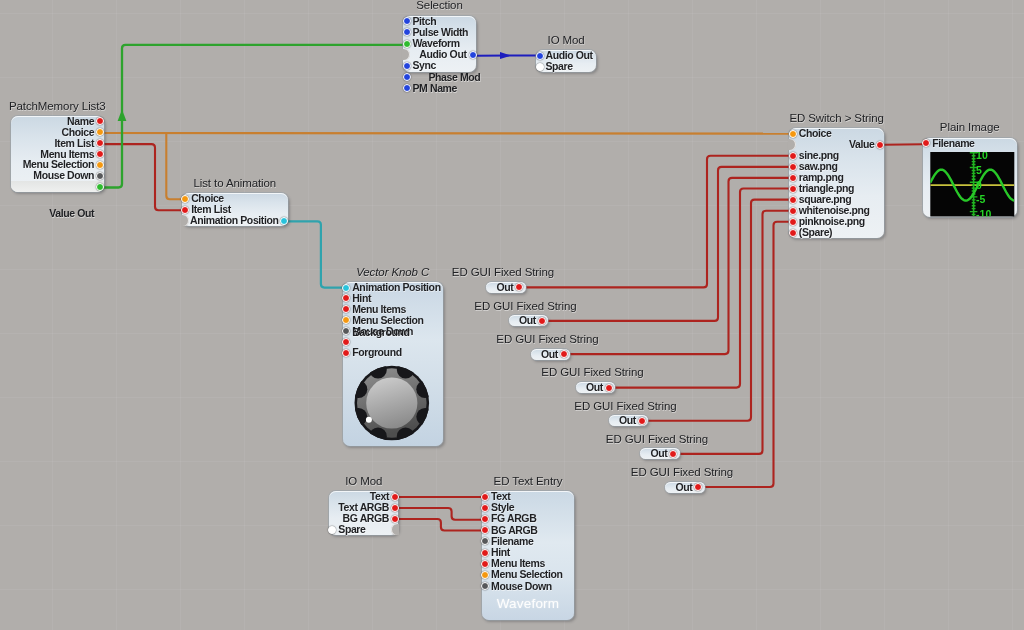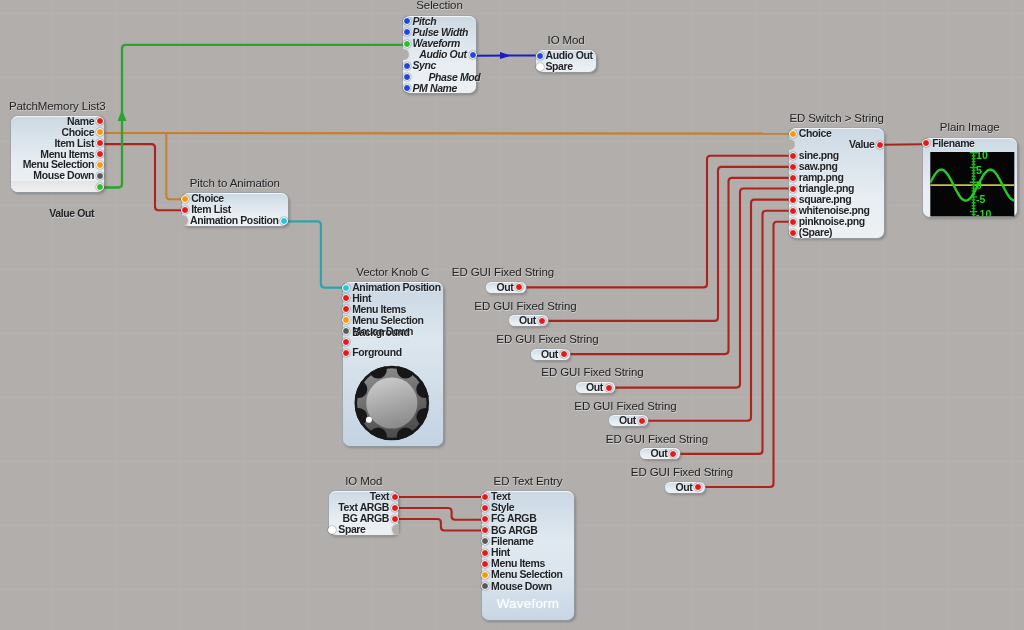--- a/index.html
+++ b/index.html
@@ -34,21 +34,21 @@
     <path d="M 548.0 320.9 L 714.5 320.9 Q 718.0 320.9 718.0 317.4 L 718.0 170.4 Q 718.0 166.9 721.5 166.9 L 789.3 166.9" fill="none" stroke="#ad241f" stroke-width="2.1" stroke-linejoin="round"></path>
     <path d="M 570.0 354.1 L 725.0 354.1 Q 728.5 354.1 728.5 350.6 L 728.5 181.4 Q 728.5 177.9 732.0 177.9 L 789.3 177.9" fill="none" stroke="#ad241f" stroke-width="2.1" stroke-linejoin="round"></path>
     <path d="M 615.0 387.6 L 736.5 387.6 Q 740.0 387.6 740.0 384.1 L 740.0 192.0 Q 740.0 188.5 743.5 188.5 L 789.3 188.5" fill="none" stroke="#ad241f" stroke-width="2.1" stroke-linejoin="round"></path>
     <path d="M 648.0 420.8 L 747.5 420.8 Q 751.0 420.8 751.0 417.3 L 751.0 203.1 Q 751.0 199.6 754.5 199.6 L 789.3 199.6" fill="none" stroke="#ad241f" stroke-width="2.1" stroke-linejoin="round"></path>
     <path d="M 679.5 453.9 L 759.0 453.9 Q 762.5 453.9 762.5 450.4 L 762.5 214.2 Q 762.5 210.7 766.0 210.7 L 789.3 210.7" fill="none" stroke="#ad241f" stroke-width="2.1" stroke-linejoin="round"></path>
     <path d="M 704.5 487.0 L 770.0 487.0 Q 773.5 487.0 773.5 483.5 L 773.5 225.3 Q 773.5 221.8 777.0 221.8 L 789.3 221.8" fill="none" stroke="#ad241f" stroke-width="2.1" stroke-linejoin="round"></path>
     <path d="M 398.5 497.0 L 481.6 497.0" fill="none" stroke="#ad241f" stroke-width="2.1" stroke-linejoin="round"></path>
     <path d="M 398.5 508.0 L 448.1 508.0 Q 451.6 508.0 451.6 511.5 L 451.6 516.3 Q 451.6 519.8 455.1 519.8 L 481.6 519.8" fill="none" stroke="#ad241f" stroke-width="2.1" stroke-linejoin="round"></path>
     <path d="M 398.5 519.0 L 437.4 519.0 Q 440.9 519.0 440.9 522.5 L 440.9 527.0 Q 440.9 530.5 444.4 530.5 L 481.6 530.5" fill="none" stroke="#ad241f" stroke-width="2.1" stroke-linejoin="round"></path>
   </svg>
-<div class="node" style="left:403px;top:15.5px;width:73px;height:77px;font-style:italic;">
+<div class="node" style="left:403px;top:15.5px;width:73px;height:56px;">
     <div class="pin" style="left:-0.5px;top:1.6px;background:#2244dd;"></div>
     <div class="lab" style="left:9.5px;top:0.0px;line-height:11.214px;">Pitch</div>
     <div class="pin" style="left:-0.5px;top:12.8px;background:#2244dd;"></div>
     <div class="lab" style="left:9.5px;top:11.2px;line-height:11.214px;">Pulse Width</div>
     <div class="pin" style="left:-0.5px;top:24.0px;background:#2fbb2f;"></div>
     <div class="lab" style="left:9.5px;top:22.4px;line-height:11.214px;">Waveform</div>
     <div class="pin" style="right:-0.5px;top:35.2px;background:#2244dd;"></div>
     <div class="lab" style="right:9.5px;top:33.6px;line-height:11.214px;">Audio Out</div>
     <div class="pin" style="left:-0.5px;top:46.5px;background:#2244dd;"></div>
     <div class="lab" style="left:9.5px;top:44.9px;line-height:11.214px;">Sync</div>
@@ -86,21 +86,21 @@
 <div class="title" style="left:57.3px;top:99.8px;">PatchMemory List3</div>
 <div class="node" style="left:181.7px;top:193.2px;width:106.3px;height:33px;">
     <div class="pin" style="left:-0.5px;top:1.5px;background:#f5980f;"></div>
     <div class="lab" style="left:9.5px;top:0.0px;line-height:11px;">Choice</div>
     <div class="pin" style="left:-0.5px;top:12.5px;background:#e11a1a;"></div>
     <div class="lab" style="left:9.5px;top:11.0px;line-height:11px;">Item List</div>
     <div class="pin" style="right:-0.5px;top:23.5px;background:#28c3dc;"></div>
     <div class="lab" style="right:9.5px;top:22.0px;line-height:11px;">Animation Position</div>
     <div class="notch" style="left:-1px;top:22.0px;width:8px;height:11px;border-radius:0 6px 6px 0;box-shadow:inset -1px 0 0 rgba(255,255,255,0.7);"></div>
   </div>
-<div class="title" style="left:234.8px;top:177.0px;">Pitch to Animation</div>
+<div class="title" style="left:234.8px;top:177.0px;">List to Animation</div>
 <div class="node" style="left:789.3px;top:128.2px;width:94.7px;height:110px;">
     <div class="pin" style="left:-0.5px;top:1.5px;background:#f5980f;"></div>
     <div class="lab" style="left:9.5px;top:0.0px;line-height:11px;">Choice</div>
     <div class="pin" style="right:-0.5px;top:12.5px;background:#e11a1a;"></div>
     <div class="lab" style="right:9.5px;top:11.0px;line-height:11px;">Value</div>
     <div class="pin" style="left:-0.5px;top:23.5px;background:#e11a1a;"></div>
     <div class="lab" style="left:9.5px;top:22.0px;line-height:11px;">sine.png</div>
     <div class="pin" style="left:-0.5px;top:34.5px;background:#e11a1a;"></div>
     <div class="lab" style="left:9.5px;top:33.0px;line-height:11px;">saw.png</div>
     <div class="pin" style="left:-0.5px;top:45.5px;background:#e11a1a;"></div>
@@ -202,21 +202,21 @@
         <circle cx="15.5" cy="107.2" r="8.8" fill="#17171a"></circle>
         <circle cx="15.5" cy="134.8" r="8.8" fill="#17171a"></circle>
         <circle cx="35.0" cy="154.3" r="8.8" fill="#17171a"></circle>
         <circle cx="62.6" cy="154.3" r="8.8" fill="#17171a"></circle>
         <circle cx="82.1" cy="134.8" r="8.8" fill="#17171a"></circle>
       </g>
 <circle cx="48.8" cy="121.0" r="25.6" fill="url(#kcap)"></circle>
 <circle cx="25.9" cy="137.8" r="3" fill="#ffffff"></circle>
 </svg>
   </div>
-<div class="title" style="left:392.7px;top:265.8px;">Vector Knob C</div>
+<div class="title" style="left:392.7px;top:265.8px;font-style:italic;">Vector Knob C</div>
 <div class="node" style="left:328.8px;top:491.1px;width:69.7px;height:44px;">
     <div class="pin" style="right:-0.5px;top:1.5px;background:#e11a1a;"></div>
     <div class="lab" style="right:9.5px;top:0.0px;line-height:11px;">Text</div>
     <div class="pin" style="right:-0.5px;top:12.5px;background:#e11a1a;"></div>
     <div class="lab" style="right:9.5px;top:11.0px;line-height:11px;">Text ARGB</div>
     <div class="pin" style="right:-0.5px;top:23.5px;background:#e11a1a;"></div>
     <div class="lab" style="right:9.5px;top:22.0px;line-height:11px;">BG ARGB</div>
     <div class="pin" style="left:-0.5px;top:34.5px;background:#ffffff;"></div>
     <div class="lab" style="left:9.5px;top:33.0px;line-height:11px;">Spare</div>
     <div class="notch" style="right:-1px;top:33.0px;width:8px;height:11px;border-radius:6px 0 0 6px;box-shadow:inset 1px 0 0 rgba(255,255,255,0.7);"></div>

